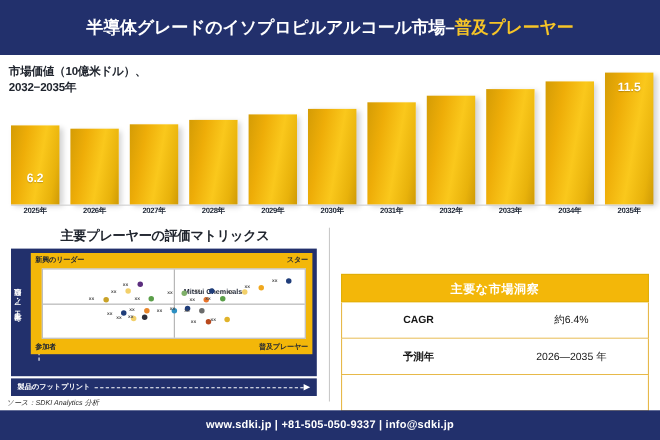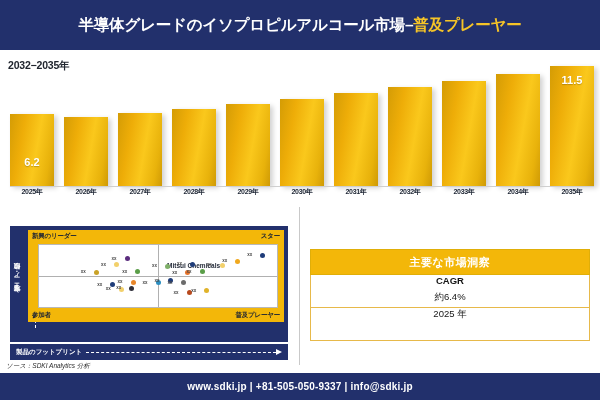--- a/index.html
+++ b/index.html
@@ -126,24 +126,24 @@
   
   .insights{position:absolute;left:310px;top:7px;width:280px;height:148px;margin-top:37px;}
   .insights-head{
     height:26px;background:#f3b709;display:flex;align-items:center;justify-content:center;
     border:1px solid #e0ae08;box-sizing:border-box;
   }
   .insights-head span{font-size:11px;font-weight:bold;color:#ffffff;letter-spacing:0.5px;}
   .insights-row{
     height:33px;display:flex;align-items:center;
     border-left:1px solid #e7b94a;border-right:1px solid #e7b94a;border-bottom:1px solid #e7b94a;
-    box-sizing:border-box;background:#ffffff;flex-direction:column;
+    box-sizing:border-box;background:#ffffff;
   }
   .insights-row .k{flex:1;text-align:center;font-size:9.5px;font-weight:bold;color:#161616;}
-  .insights-row .v{flex:1;font-size:9.5px;color:#161616;}
+  .insights-row .v{flex:1;text-align:center;font-size:9.5px;color:#161616;}
 
   
   .footer{
     position:absolute;left:0;top:373px;width:600px;height:27px;background:#22306c;
     display:flex;align-items:center;justify-content:center;
   }
   .footer span{font-size:10px;font-weight:bold;color:#ffffff;letter-spacing:0.2px;}
 </style>
 </head>
 <body>
@@ -151,20 +151,21 @@
 <div id="root">
 
   <div class="header">
     <div class="header-title">
       <span>半導体グレードのイソプロピルアルコール市場</span><span>–</span><span class="accent">普及プレーヤー</span>
     </div>
   </div>
 
   <div class="chart-area">
     <div class="chart-caption">
+      <div>市場価値（10億米ドル）、</div>
       <div>2032−2035年</div>
     </div>
     <div class="plot" id="plot">
         <div class="bar-col">
           <div class="bar first" style="height: 72px;">
             <div class="val">6.2</div>
           </div>
         </div>
         <div class="bar-col">
           <div class="bar" style="height: 68.6px;"></div>
@@ -212,20 +213,21 @@
         <div class="tick">2033年</div>
         <div class="tick">2034年</div>
         <div class="tick">2035年</div>
       </div>
   </div>
 
   <div class="bottom">
     <div class="divider-v"></div>
 
     <div class="matrix-panel">
+      <div class="matrix-title">主要プレーヤーの評価マトリックス</div>
 
       <div class="matrix-frame">
         <div class="y-axis-label">
           <span>市場シェア・順位</span>
         </div>
         <div class="y-arrow">
           <div class="head"></div>
           <div class="stem"></div>
         </div>
 
@@ -297,21 +299,24 @@
     <div class="insights">
       <div class="insights-head">
         <span>主要な市場洞察</span>
       </div>
       <div id="insightRows">
           <div class="insights-row">
             <div class="k">CAGR</div>
             <div class="v">約6.4%</div>
           </div>
           <div class="insights-row">
-            <div class="v">2025 年</div>
+            <div class="k">予測年</div>
+            <div class="v">2026—2035 年</div>
+          </div>
+          <div class="insights-row">
           </div>
         </div>
     </div>
   </div>
 
   <div class="footer">
     <span>www.sdki.jp | +81-505-050-9337 | info@sdki.jp</span>
   </div>
 </div>
 

